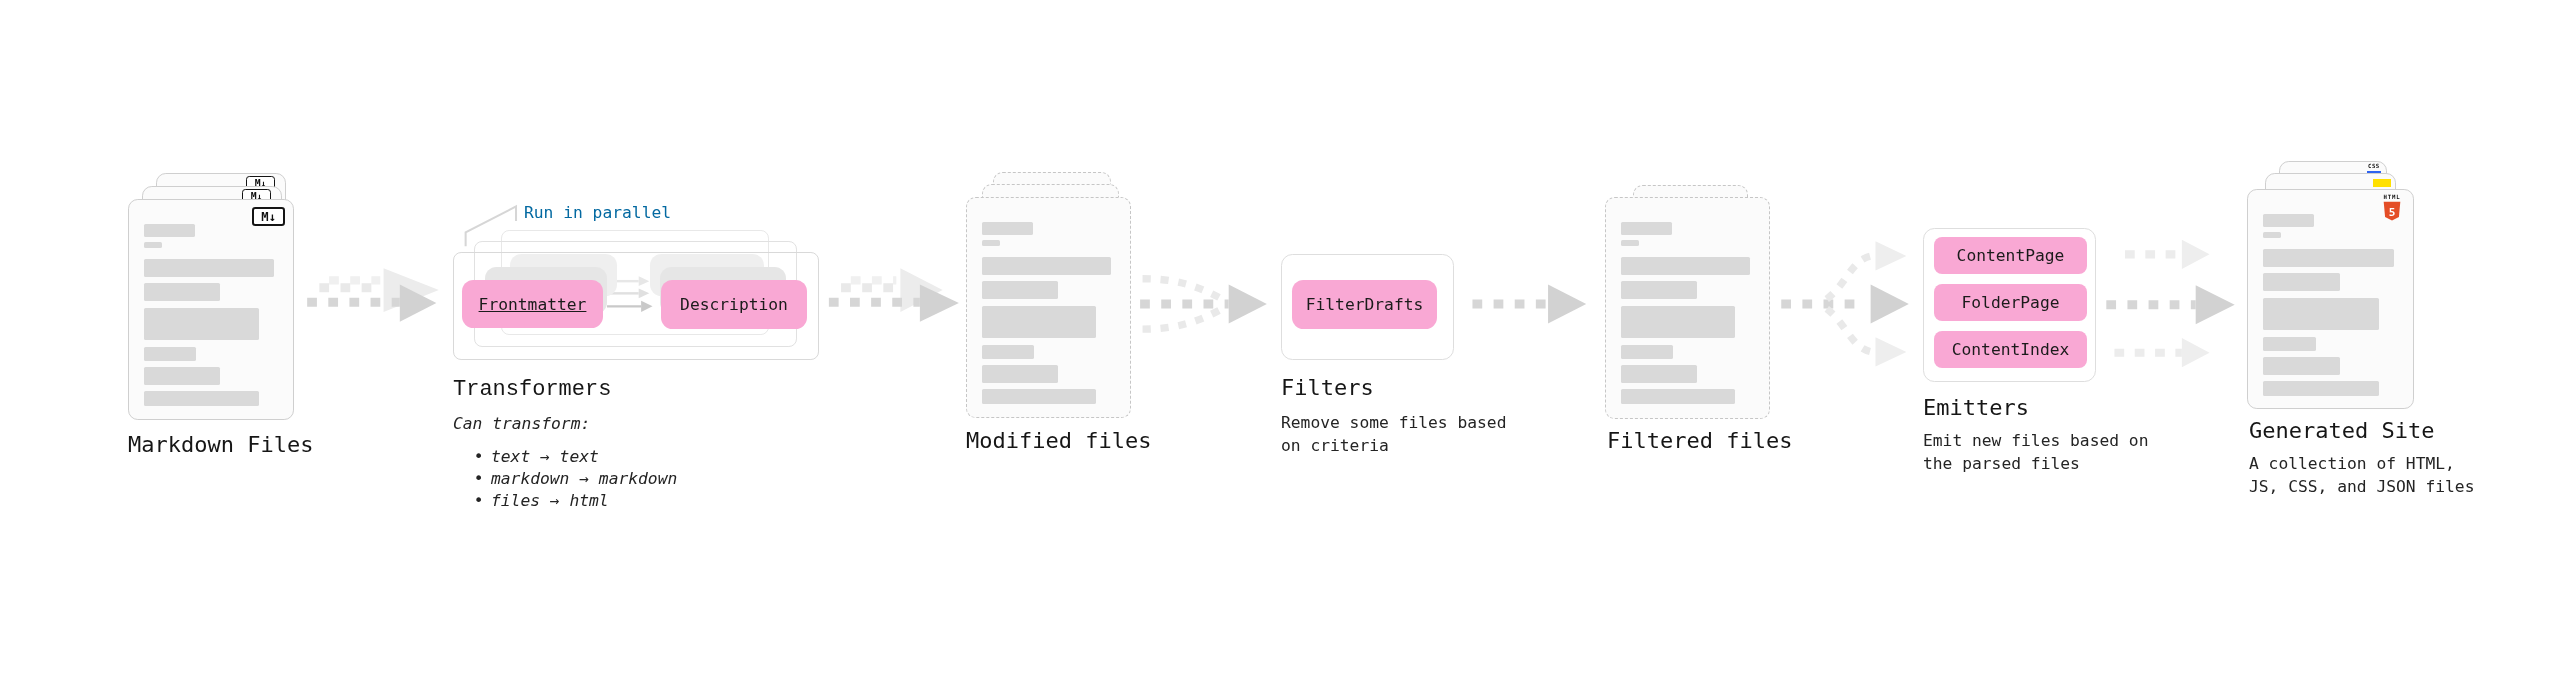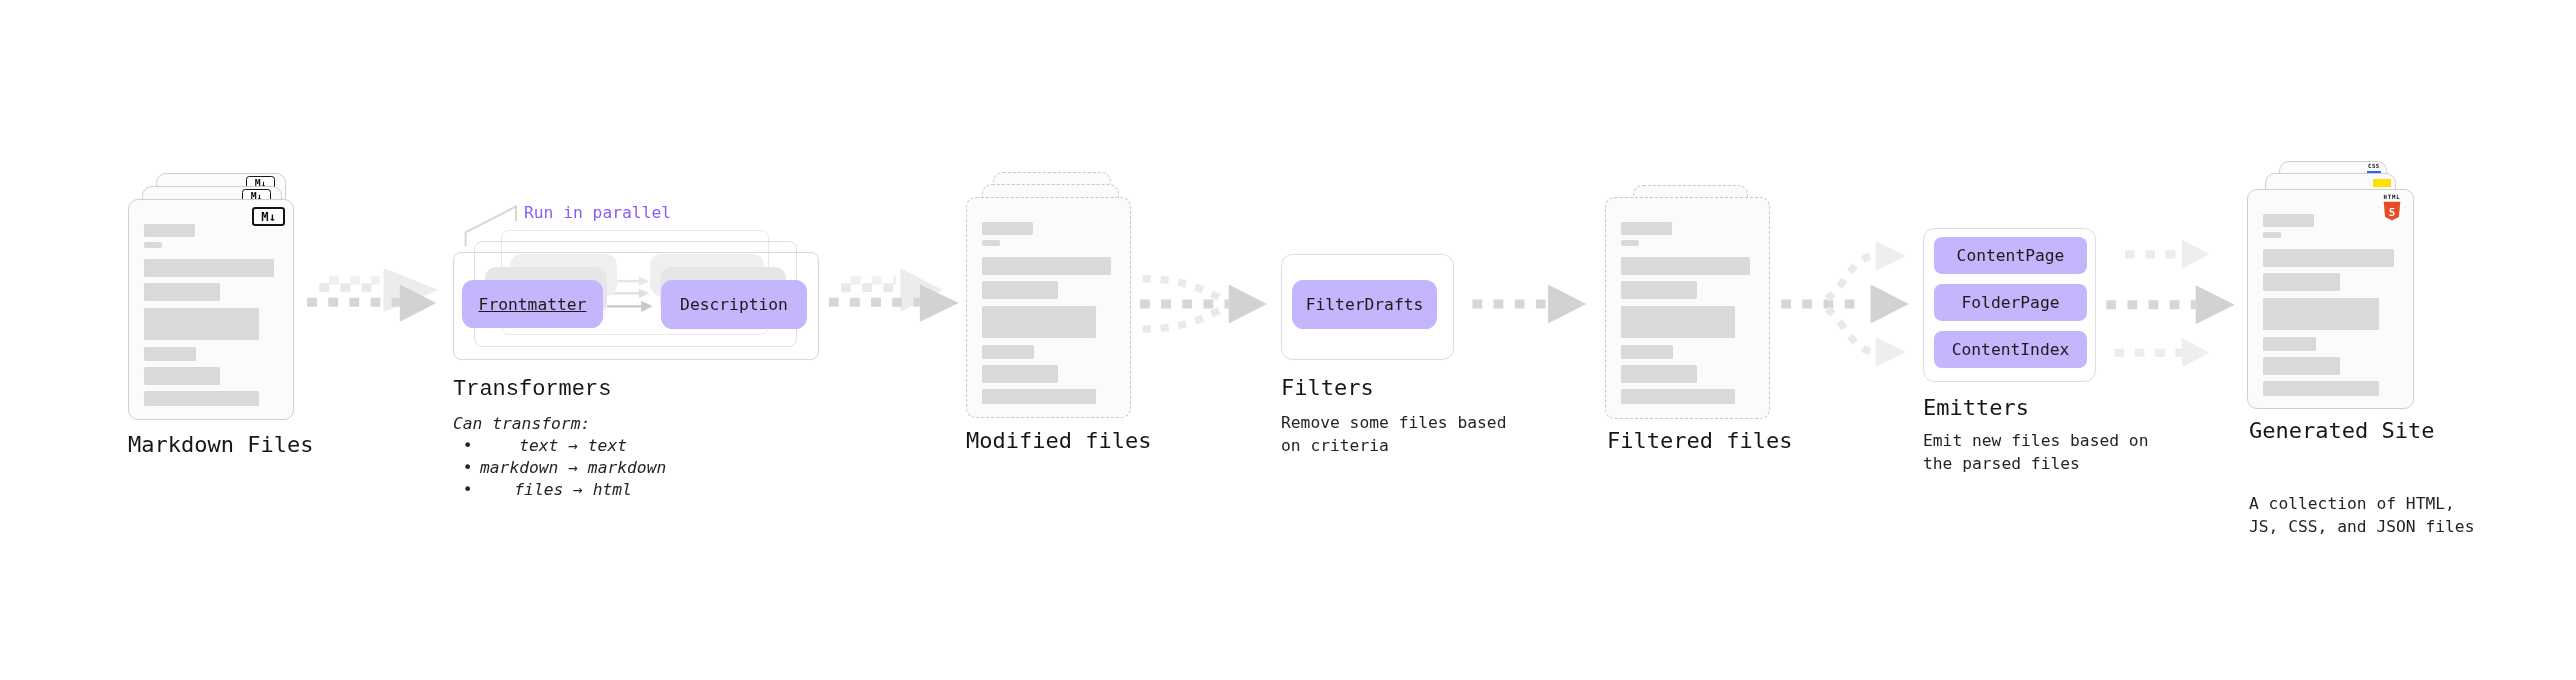--- a/index.html
+++ b/index.html
@@ -38,31 +38,31 @@
   .md-badge{position:absolute;right:8.1px;top:7.3px;width:32.5px;height:18.7px;box-sizing:border-box;
     border:2px solid #141414;border-radius:3.3px;background:#fff;color:#111;
     font-weight:700;font-size:12.2px;display:flex;align-items:center;justify-content:center;}
   .md-badge.sm{right:9.8px;top:1.6px;width:29px;height:16.3px;font-size:9.8px;border-width:1.6px;}
 
   
   .tf-box{position:absolute;box-sizing:border-box;border:1.6px solid #d9d9d9;border-radius:8.1px;background:transparent;}
   .tf-b3{left:501px;top:230px;width:268px;height:105px;border-color:#e8e8e8;}
   .tf-b2{left:474px;top:241px;width:323px;height:106px;border-color:#e1e1e1;}
   .tf-b1{left:453px;top:252px;width:366px;height:108px;border-color:#d9d9d9;}
-  .pill{position:absolute;background:#c4b5fd;border-radius:11.4px;display:flex;align-items:center;justify-content:center;
+  .pill{position:absolute;background:#f9a8d4;border-radius:11.4px;display:flex;align-items:center;justify-content:center;
     font-size:16.3px;color:#1b1b1b;white-space:nowrap;}
   .pill.g1{background:#e6e6e6;}
   .pill.g2{background:#efefef;}
   .tf-fm-g2{left:510px;top:254px;width:107px;height:42px;}
   .tf-ds-g2{left:650px;top:254px;width:114px;height:42px;}
   .tf-fm-g1{left:485px;top:267px;width:122px;height:47px;}
   .tf-ds-g1{left:660px;top:267px;width:126px;height:47px;}
   .tf-fm{left:462px;top:280px;width:141px;height:48px;text-decoration:underline;}
   .tf-ds{left:661px;top:280px;width:146px;height:49px;}
-  .tf-note{position:absolute;left:524px;top:203px;font-size:16.3px;color:#8b5cf6;}
+  .tf-note{position:absolute;left:524px;top:203px;font-size:16.3px;color:#0369a1;}
 
   
   .mf-back2{left:993px;top:172px;width:118px;height:89px;}
   .mf-back1{left:982px;top:184px;width:137px;height:89px;}
   .mf-front{left:966px;top:197px;width:165px;height:221px;}
 
   
   .fl-box{position:absolute;left:1281px;top:254px;width:173px;height:106px;box-sizing:border-box;
     border:1.6px solid #dedede;border-radius:11.4px;background:#ffffff;}
   .fl-pill{left:1292px;top:280px;width:145px;height:49px;}
@@ -87,23 +87,23 @@
   .js-badge{position:absolute;right:4.1px;top:4.9px;width:18px;height:8.1px;background:#ffe000;}
   .html5-badge{position:absolute;right:10.6px;top:4.9px;width:21px;text-align:center;line-height:1;}
   .html5-word{display:block;font-size:5.7px;font-weight:700;color:#111;letter-spacing:0.8px;}
   .shield5{fill:#ffffff;font-family:"DejaVu Sans Mono","Liberation Mono",monospace;font-size:16px;font-weight:700;}
 
   
   .stage-title{position:absolute;font-size:22px;font-weight:500;color:#161616;white-space:nowrap;}
   .t1{left:128px;top:432px;} .t2{left:453px;top:377px;font-family:Liberation Mono, monospace;} .t3{left:966px;top:428px;}
   .t4{left:1281px;top:375px;} .t5{left:1607px;top:428px;} .t6{left:1923px;top:395px;} .t7{left:2249px;top:418px;}
   .stage-desc{position:absolute;font-size:16.3px;line-height:23px;color:#242424;white-space:pre-line;}
-  .d3{left:966px;top:462px;} .d4{left:1281px;top:411px;} .d6{left:1923px;top:429px;} .d7{left:2249px;top:452px;margin-top:40px;}
+  .d3{left:966px;top:462px;} .d4{left:1281px;top:411px;} .d6{left:1923px;top:429px;} .d7{left:2249px;top:452px;}
   .tf-desc{position:absolute;left:453px;top:413px;font-size:16.3px;line-height:22px;color:#242424;font-style:italic;}
-  .tf-desc ul{margin:0;padding:0;list-style:none;text-align:center;}
+  .tf-desc ul{margin:11px;padding:0;list-style:none;}
   .tf-desc li{position:relative;padding-left:27px;}
   .tf-desc li::before{content:"•";position:absolute;left:9.8px;}
 </style>
 </head>
 <body>
 
 <div class="canvas">
 
   <svg class="arrows" width="2576" height="681" viewBox="0 0 3170 838">
 

